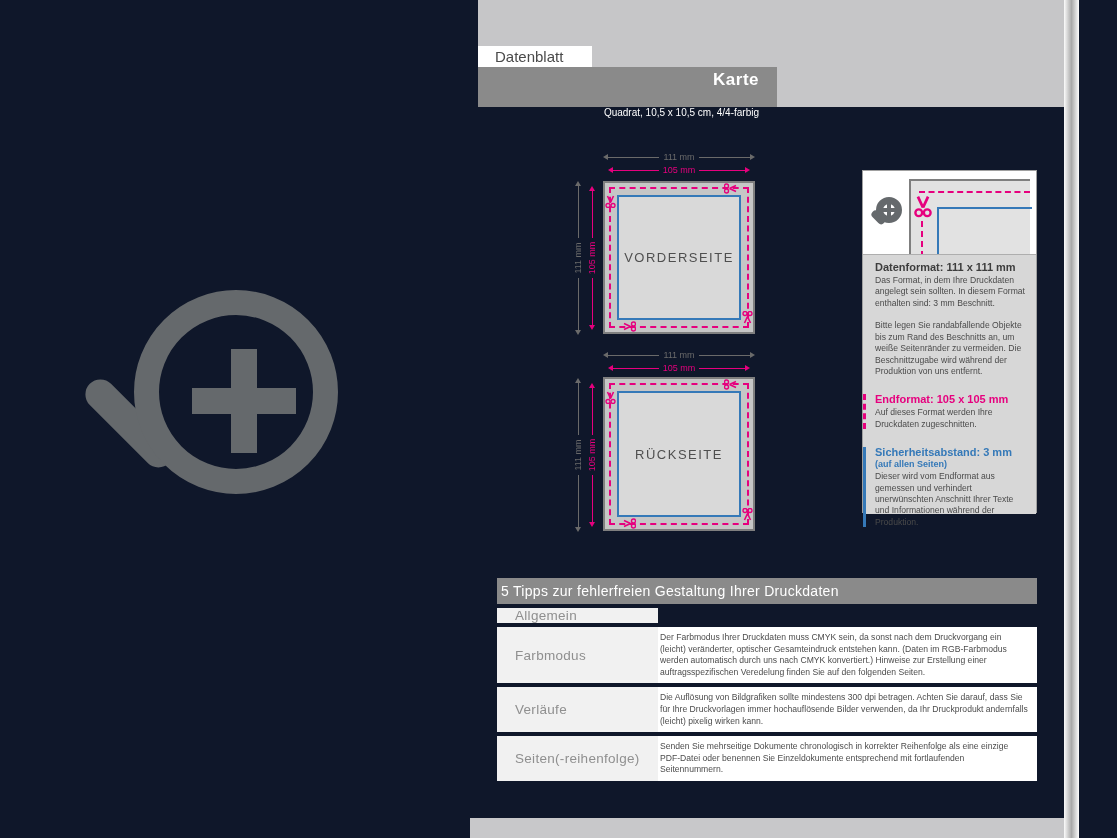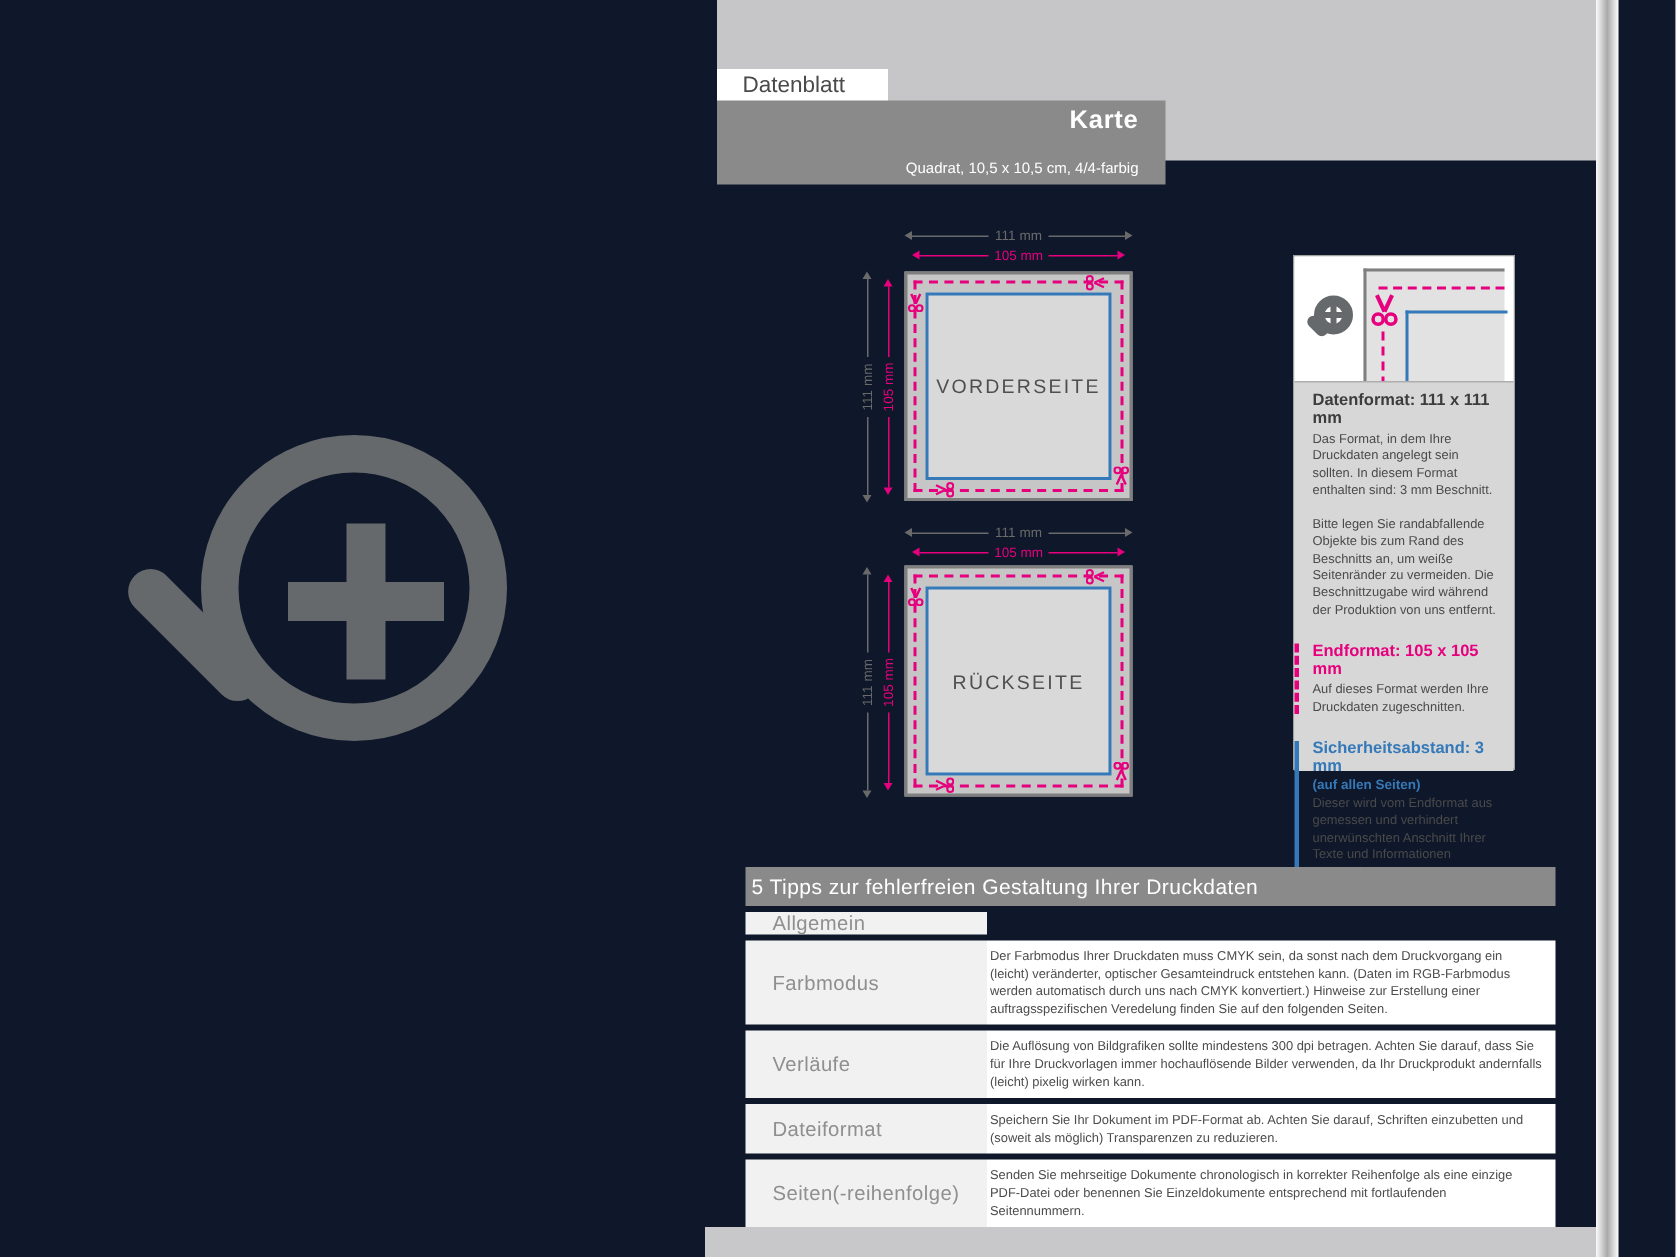--- a/index.html
+++ b/index.html
@@ -14,21 +14,21 @@
   .bm-handle { position:absolute; left:-55px; top:160px; width:112px; height:30px;
                background:#65696c; border-radius:16px; transform-origin:100% 50%;
                transform:rotate(45deg); }
   .bm-plus-h { position:absolute; left:80px; top:100px; width:104px; height:26px; background:#65696c; }
   .bm-plus-v { position:absolute; left:119px; top:61px; width:26px; height:104px; background:#65696c; }
 
   
   .topblock { position:absolute; left:478px; top:0; width:586px; height:107px; background:#c6c6c8; }
   .tab { position:absolute; left:478px; top:46px; width:114px; height:22px; background:#ffffff;
          color:#4a4a4a; font-size:15px; line-height:22px; padding-left:17px; }
-  .titlebar { position:absolute; left:478px; top:67px; width:299px; height:56px; background:#8a8a8a;
+  .titlebar { position:absolute; left:478px; top:67px; width:299px; height:40px; background:#8a8a8a;
               color:#ffffff; text-align:right; padding:3px 18px 0 0; }
   .titlebar .title { font-size:17px; font-weight:600; letter-spacing:.5px; }
   .titlebar .subtitle { font-size:10px; margin-top:17px; }
 
   
   .dim { position:absolute; display:flex; align-items:center; height:10px; font-size:9px; white-space:nowrap; }
   .dim .ln { flex:1; height:1px; background:currentColor; }
   .dim .lbl { margin:0 4px; }
   .dim .ah { width:0; height:0; flex:none; }
   .dim .ah.l { border-top:3px solid transparent; border-bottom:3px solid transparent; border-right:5px solid currentColor; }
@@ -53,21 +53,21 @@
   .safe { position:absolute; left:12px; right:12px; top:12px; bottom:12px; border:2px solid #3579b8;
           background:#d9d9d9; display:flex; align-items:center; justify-content:center; }
   .side-label { font-size:13px; letter-spacing:1.5px; color:#4f4f4f; }
   .sc { position:absolute; width:13px; height:13px; }
   .sc-t { top:-1px; left:119px; transform:rotate(90deg); }
   .sc-l { top:12px; left:-1px; }
   .sc-r { bottom:8px; right:-1px; transform:rotate(180deg); }
   .sc-b { bottom:-1px; left:18px; transform:rotate(270deg); }
 
   
-  .infobox { position:absolute; left:862px; top:170px; width:148px; height:343px;
+  .infobox { position:absolute; left:862px; top:170px; width:175px; height:343px;
              background:#ffffff; border:1px solid #a0a0a0; }
   .ib-illu { position:relative; height:83px; background:#ffffff; overflow:hidden; }
   .mini-mag { position:absolute; left:7px; top:26px; width:38px; height:40px; }
   .mm-ring { position:absolute; left:6px; top:0; width:26px; height:26px; border:7px solid #65696c; border-radius:50%; }
   .mm-plus-h { position:absolute; left:12px; top:11px; width:14px; height:4px; background:#65696c; }
   .mm-plus-v { position:absolute; left:17px; top:6px; width:4px; height:14px; background:#65696c; }
   .mm-handle { position:absolute; left:-2px; top:22px; width:16px; height:8px; background:#65696c;
                border-radius:4px; transform-origin:100% 50%; transform:rotate(45deg); }
   .corner { position:absolute; left:46px; top:8px; right:6px; bottom:0; background:#e2e2e2;
             border-left:2px solid #7f7f7f; border-top:2px solid #7f7f7f; }
@@ -287,24 +287,20 @@
     </div>
     <div class="trow">
       <div class="tlabel">Farbmodus</div>
       <div class="ttext">Der Farbmodus Ihrer Druckdaten muss CMYK sein, da sonst nach dem Druckvorgang ein (leicht) veränderter, optischer Gesamteindruck entstehen kann. (Daten im RGB-Farbmodus werden automatisch durch uns nach CMYK konvertiert.) Hinweise zur Erstellung einer auftragsspezifischen Veredelung finden Sie auf den folgenden Seiten.</div>
     </div>
     <div class="trow">
       <div class="tlabel">Verläufe</div>
       <div class="ttext">Die Auflösung von Bildgrafiken sollte mindestens 300 dpi betragen. Achten Sie darauf, dass Sie für Ihre Druckvorlagen immer hochauflösende Bilder verwenden, da Ihr Druckprodukt andernfalls (leicht) pixelig wirken kann.</div>
     </div>
     <div class="trow">
-      <div class="tlabel">Dateiformat</div>
-      <div class="ttext">Speichern Sie Ihr Dokument im PDF-Format ab. Achten Sie darauf, Schriften einzubetten und (soweit als möglich) Transparenzen zu reduzieren.</div>
-    </div>
-    <div class="trow">
       <div class="tlabel">Seiten(-reihenfolge)</div>
       <div class="ttext">Senden Sie mehrseitige Dokumente chronologisch in korrekter Reihenfolge als eine einzige PDF-Datei oder benennen Sie Einzeldokumente entsprechend mit fortlaufenden Seitennummern.</div>
     </div>
   </div>
 
   <div class="footband"></div>
   <div class="edge"></div>
 </div>
 
 </body></html>

